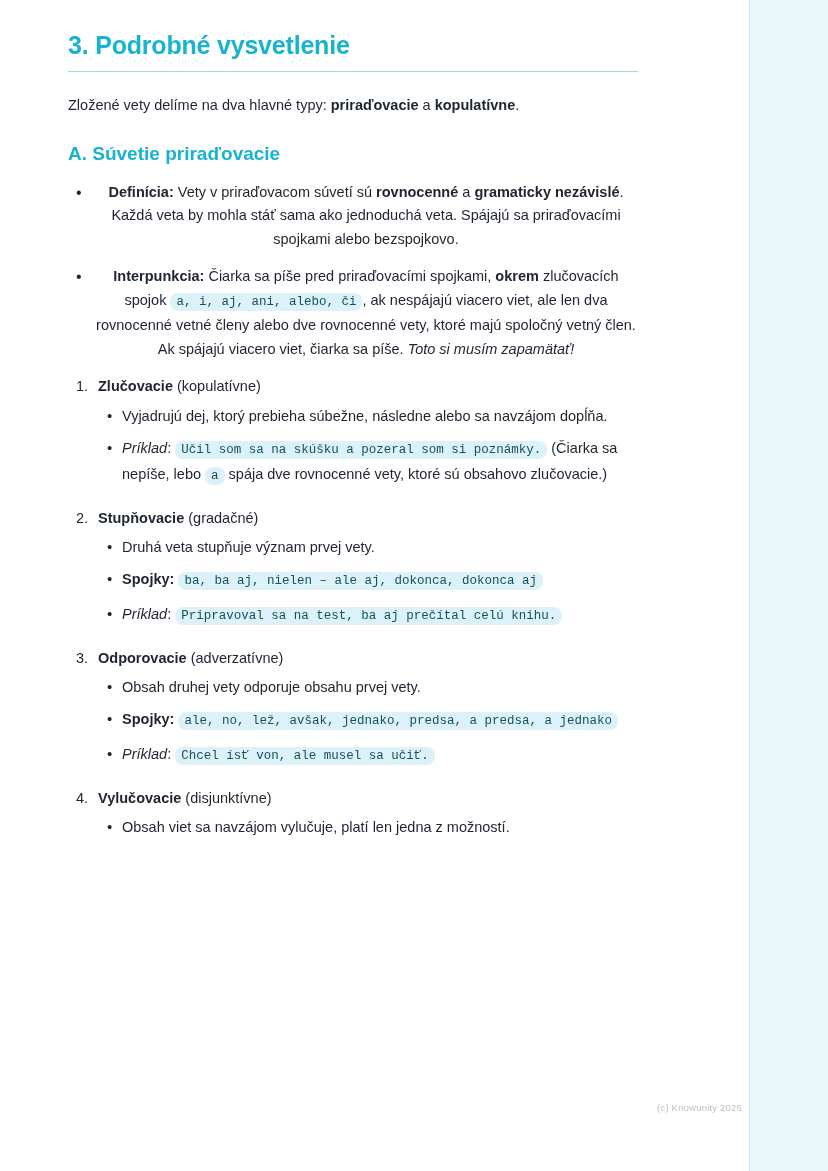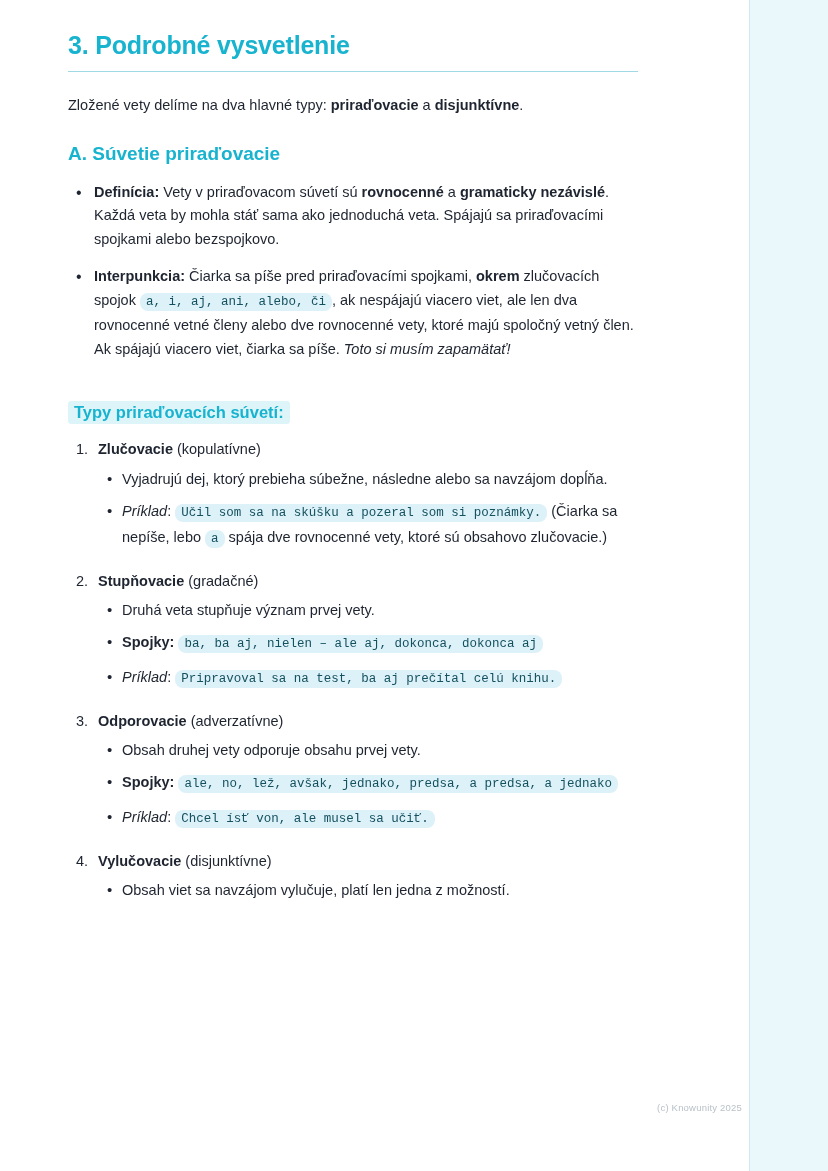--- a/index.html
+++ b/index.html
@@ -78,20 +78,21 @@
     background: #ddf4f9;
     padding: 2px 6px;
     border-radius: 3px;
     margin: 26px 0 14px 0;
   }
 
   ul.bullets {
     margin: 0;
     padding: 0 0 0 22px;
     list-style: none;
+    text-align: center;
   }
   ul.bullets > li {
     position: relative;
     font-size: 14.5px;
     line-height: 1.62;
     margin-bottom: 14px;
     padding-left: 4px;
   }
   ul.bullets > li::before {
     content: "•";
@@ -177,35 +178,34 @@
 <div class="page">
 
   <div class="right-pane"></div>
 
   <div class="content">
 
     <h1 class="title">3. Podrobné vysvetlenie</h1>
     <div class="title-rule"></div>
 
     <p class="intro">
-      <span>Zložené vety delíme na dva hlavné typy: </span><b>priraďovacie</b><span> a </span><b>disjunktívne</b><span>.</span>
+      <span>Zložené vety delíme na dva hlavné typy: </span><b>priraďovacie</b><span> a </span><b>kopulatívne</b><span>.</span>
     </p>
 
     <h2 class="section">A. Súvetie priraďovacie</h2>
 
     <ul class="bullets">
       <li>
         <b>Definícia:</b><span> Vety v priraďovacom súvetí sú </span><b>rovnocenné</b><span> a </span><b>gramaticky nezávislé</b><span>. Každá veta by mohla stáť sama ako jednoduchá veta. Spájajú sa priraďovacími spojkami alebo bezspojkovo.</span>
       </li>
       <li>
         <b>Interpunkcia:</b><span> Čiarka sa píše pred priraďovacími spojkami, </span><b>okrem</b><span> zlučovacích spojok </span><code class="chip">a, i, aj, ani, alebo, či</code><span>, ak nespájajú viacero viet, ale len dva rovnocenné vetné členy alebo dve rovnocenné vety, ktoré majú spoločný vetný člen. Ak spájajú viacero viet, čiarka sa píše. </span><i>Toto si musím zapamätať!</i>
       </li>
     </ul>
 
-    <h3 class="subsection">Typy priraďovacích súvetí:</h3>
 
     <ol class="types">
 
       <li class="type-item">
         <div class="type-head">
           <b>Zlučovacie</b><span> (kopulatívne)</span>
         </div>
         <ul class="sub">
           <li>
             <span>Vyjadrujú dej, ktorý prebieha súbežne, následne alebo sa navzájom dopĺňa.</span>

